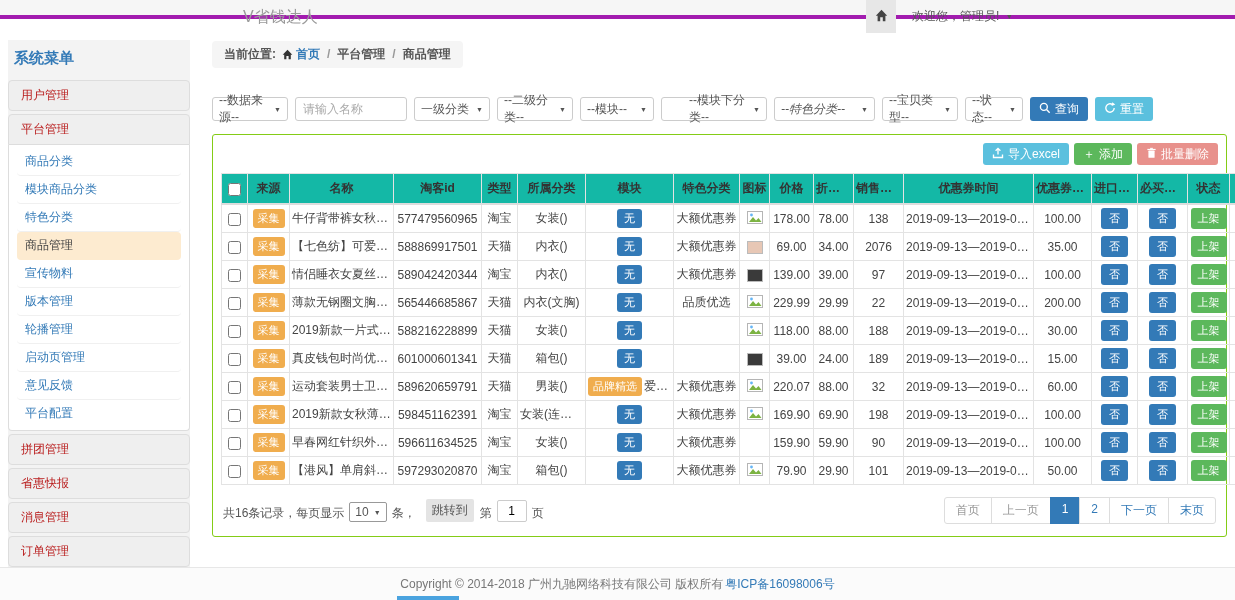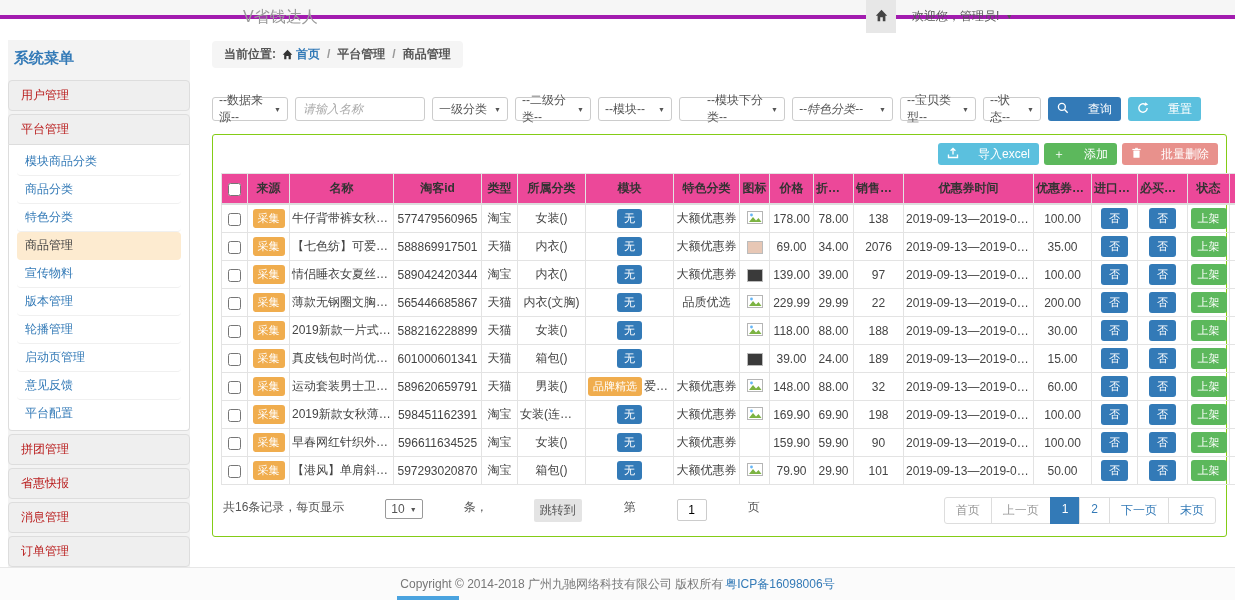--- a/index.html
+++ b/index.html
@@ -30,49 +30,49 @@
   .main { position:absolute; left:212px; top:41px; width:1015px; }
   .breadcrumb { display:inline-block; background:#f5f5f5; border-radius:4px; padding:5px 12px; color:#555;font-weight:bold; }
   .breadcrumb .link { color:#337ab7; cursor:pointer; }
   .breadcrumb .sep { margin:0 7px; color:#999; }
   .breadcrumb .crumb { color:#555; }
   .breadcrumb svg { vertical-align:-2px; margin:0 3px 0 6px; }
   
   .filter-bar { margin-top:29px; display:flex; gap:7px; align-items:center; flex-wrap:nowrap; }
   .select-box { border:1px solid #ccc; border-radius:3px; height:24px; display:flex; align-items:center; justify-content:space-between; padding:0 6px; background:#fff; color:#555; cursor:pointer; flex:none; }
   .select-box .caret { font-size:7px; color:#555; margin-left:4px; }
-  .text-input { border:1px solid #ccc; border-radius:3px; height:24px; padding:0 7px; width:130px; color:#555; font-size:12px; flex:none;font-style:italic; }
+  .text-input { border:1px solid #ccc; border-radius:3px; height:24px; padding:0 7px; width:112px; color:#555; font-size:12px; flex:none; }
   .text-input::placeholder { color:#aaa; }
-  .btn { border:none; border-radius:3px; color:#fff; height:24px; padding:0 9px; display:inline-flex; align-items:center; gap:19px; cursor:pointer; font-size:12px; white-space:nowrap; flex:none; }
+  .btn { border:none; border-radius:3px; color:#fff; height:24px; padding:0 9px; display:inline-flex; align-items:center; gap:4px; cursor:pointer; font-size:12px; white-space:nowrap; flex:none; }
   .btn-primary { background:#337ab7; }
   .btn-info { background:#5bc0de; }
   .btn-success { background:#5cb85c; }
   .btn-danger-light { background:#e8918c; }
   
   .panel { margin-top:13px; border:1px solid #84cc16; border-radius:3px; padding:8px; background:#fff; }
   .toolbar { display:flex; justify-content:flex-end; gap:5px; }
   .toolbar .btn { height:22px; font-size:12px; }
   table { width:100%; border-collapse:collapse; table-layout:fixed; margin-top:8px; }
   th,td { border:1px solid #e3e3e3; text-align:center; padding:3px 2px; overflow:hidden; white-space:nowrap; text-overflow:ellipsis; font-size:12px; }
-  th { font-weight:bold; border-bottom:2px solid #ddd; padding:6px 2px; color:#333; background:#ec4899; }
+  th { font-weight:bold; border-bottom:2px solid #ddd; padding:6px 2px; color:#333; background:#14b8a6; }
   th.op-head { color:#337ab7; }
   td { color:#444; height:26px; }
   .badge-orange { background:#f0ad4e; color:#fff; border-radius:3px; padding:2px 5px; font-size:11px; display:inline-block; }
   .badge-blue { background:#337ab7; color:#fff; border-radius:3px; padding:2px 7px; font-size:11px; display:inline-block; }
   .btn-xs-blue { background:#337ab7; color:#fff; border:none; border-radius:3px; padding:3px 8px; font-size:11px; cursor:pointer; }
   .btn-xs-green { background:#5cb85c; color:#fff; border:none; border-radius:3px; padding:3px 7px; font-size:11px; cursor:pointer; }
   .op-btn { width:20px; height:18px; border-radius:3px; border:none; display:inline-flex; align-items:center; justify-content:center; cursor:pointer; margin:0 1px; padding:0; }
   .op-edit { background:#5cb85c; }
   .thumb { display:inline-block; width:16px; height:13px; border:1px solid #bbb; vertical-align:middle; }
   .thumb.light { background:#e7c7b5; }
   .thumb.dark { background:#3a3a3a; }
   .module-text { margin-left:2px; }
   
   .pager-row { display:flex; justify-content:space-between; align-items:center; margin-top:10px; padding:2px 2px 4px; color:#555; }
-  .pager-left { display:flex; align-items:flex-start;gap:36px; }
+  .pager-left { display:flex; align-items:flex-end; }
   .page-size-box { border:1px solid #999; border-radius:2px; padding:2px 5px; display:inline-flex; gap:5px; align-items:center; margin:0 5px; background:#fff; cursor:pointer; }
   .page-size-box .caret { font-size:7px; color:#555; }
   .jump-label { background:#e4e4e4; padding:3px 6px; border-radius:2px; margin:0 6px 0 10px; cursor:pointer; }
   .jump-input { width:30px; height:22px; border:1px solid #ccc; border-radius:2px; text-align:center; margin:0 5px; font-size:12px; }
   .pages { display:flex; }
   .page-item { border:1px solid #ddd; padding:4px 11px; margin-left:-1px; color:#337ab7; background:#fff; cursor:pointer; }
   .page-item.disabled { color:#999; cursor:default; }
   .page-item.active { background:#337ab7; color:#fff; border-color:#337ab7; }
   .page-item:first-child { border-radius:3px 0 0 3px; margin-left:0; }
   .page-item:last-child { border-radius:0 3px 3px 0; }
@@ -104,22 +104,22 @@
 
 <div class="sidebar">
   <div class="sb-title">系统菜单</div>
   <div>
       <div class="sb-group">
         <div class="sb-group-head">用户管理</div>
       </div>
       <div class="sb-group expanded">
         <div class="sb-group-head">平台管理</div>
         <div class="sb-sub">
+          <div class="sb-sub-item">商品分类</div>
           <div class="sb-sub-item">模块商品分类</div>
-          <div class="sb-sub-item">商品分类</div>
           <div class="sb-sub-item">特色分类</div>
           <div class="sb-sub-item active">商品管理</div>
           <div class="sb-sub-item">宣传物料</div>
           <div class="sb-sub-item">版本管理</div>
           <div class="sb-sub-item">轮播管理</div>
           <div class="sb-sub-item">启动页管理</div>
           <div class="sb-sub-item">意见反馈</div>
           <div class="sb-sub-item">平台配置</div>
         </div>
       </div>
@@ -405,21 +405,21 @@
             <td>589620659791</td>
             <td>天猫</td>
             <td>男装()</td>
             <td><span class="badge-orange">品牌精选</span><span class="module-text">爱上运动</span></td>
             <td>大额优惠券</td>
             <td><span><svg width="16" height="13" viewBox="0 0 16 13">
                   <rect x="0.5" y="0.5" width="15" height="12" fill="#fff" stroke="#b5b5b5"></rect>
                   <circle cx="4.5" cy="4" r="1.4" fill="#64b5f6"></circle>
                   <path d="M2 11 L6 6 L9 9.5 L11.5 7 L14.5 11 Z" fill="#7cb342"></path>
                 </svg></span></td>
-            <td>148.00</td>
+            <td>220.07</td>
             <td>88.00</td>
             <td>32</td>
             <td>2019-09-13—2019-09-15</td>
             <td>60.00</td>
             <td><button class="btn-xs-blue">否</button></td>
             <td><button class="btn-xs-blue">否</button></td>
             <td><button class="btn-xs-green">上架</button></td>
             <td><button class="op-btn op-edit"></button></td>
           </tr>
           <tr>

